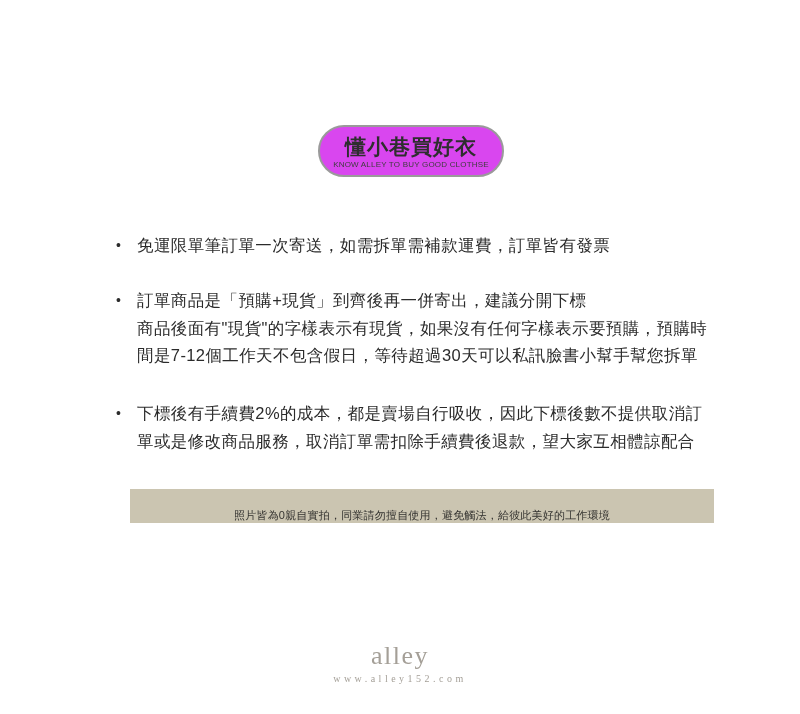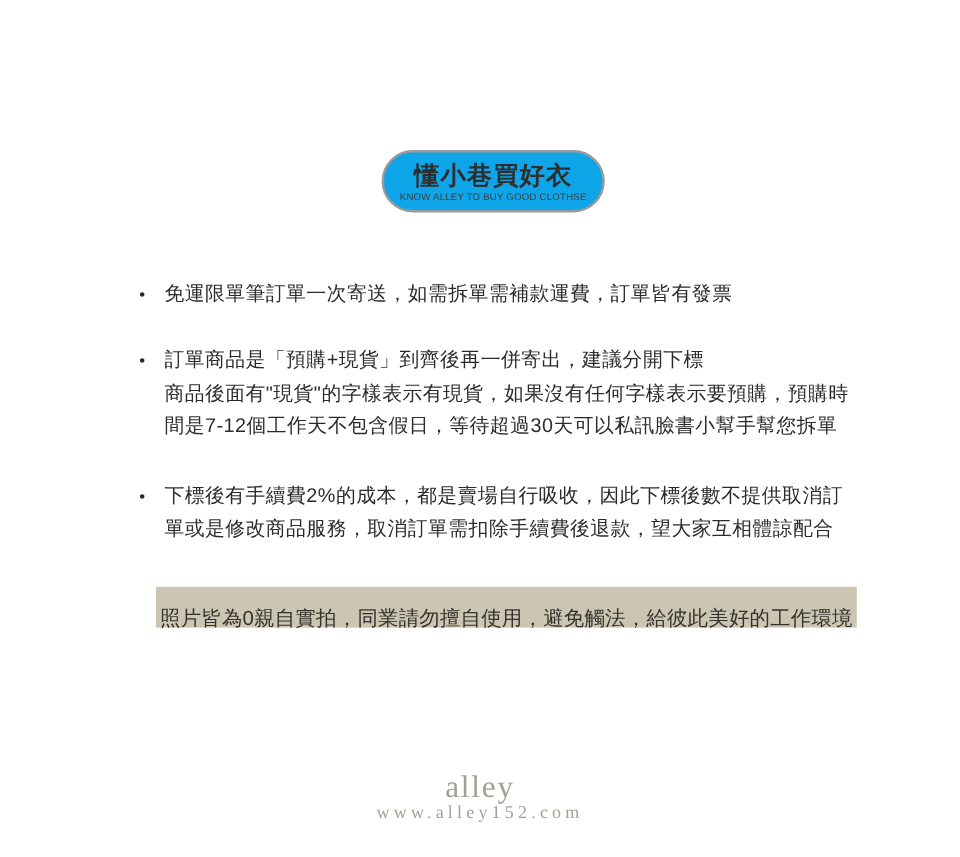--- a/index.html
+++ b/index.html
@@ -12,21 +12,21 @@
     overflow: hidden;
   }
 
   
   .brand-pill {
     position: absolute;
     left: 318px; top: 125px;
     width: 186px; height: 52px;
     border: 2px solid #9a9a9a;
     border-radius: 26px;
-    background: #0ea5e9;
+    background: #d946ef;
     display: flex; flex-direction: column;
     align-items: center; justify-content: center;
     padding-top: 2px;
   }
   .brand-title {
     font-size: 21px;
     font-weight: bold;
     letter-spacing: 1px;
     color: #2e2e2e;
     line-height: 24px;
@@ -71,21 +71,21 @@
   .notice-bar {
     position: absolute;
     left: 130px; top: 489px;
     width: 584px; height: 34px;
     background: #cbc5b1;
     display: flex;
     align-items: center;
     justify-content: center;
   }
   .notice-bar .text {
-    font-size: 17px;
+    font-size: 11px;
     letter-spacing: 0.2px;
     color: #33322f;
     white-space: nowrap;
     margin-top: 18px;
   }
 
   
   .footer-logo {
     position: absolute;
     left: 0; top: 641px;
@@ -96,21 +96,21 @@
     letter-spacing: 1.5px;
     color: #a49f97;
     line-height: 30px;
   }
   .footer-site {
     position: absolute;
     left: 0; top: 672px;
     width: 800px;
     text-align: center;
     font-family: "Liberation Serif", "DejaVu Serif", serif;
-    font-size: 15px;
+    font-size: 10px;
     letter-spacing: 3.5px;
     color: #a49f97;
     line-height: 13px;
   }
 </style>
 </head>
 <body>
 
 <div class="brand-pill">
   <div class="brand-title">懂小巷買好衣</div>

